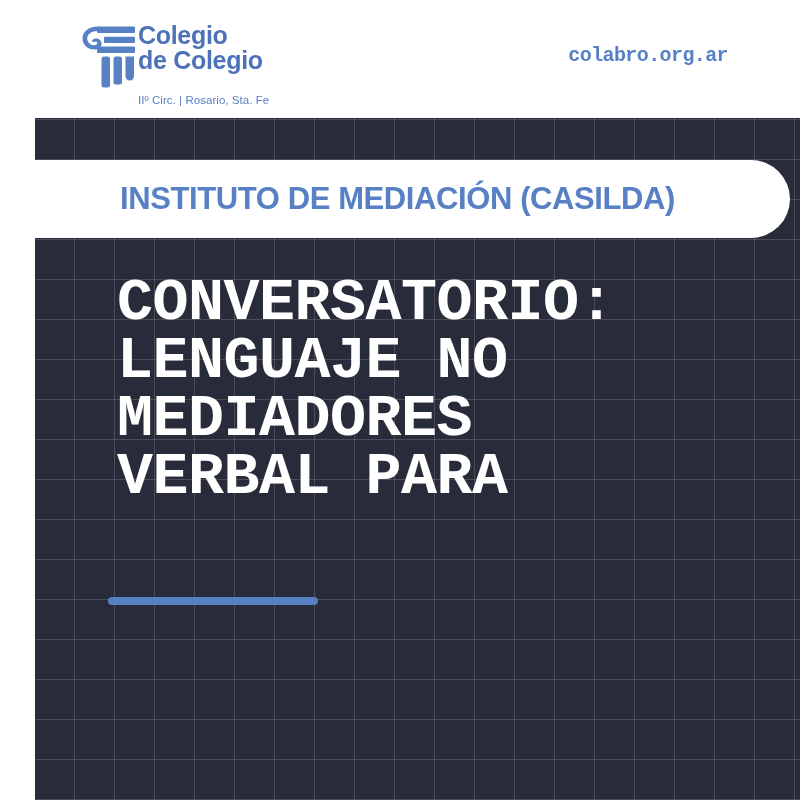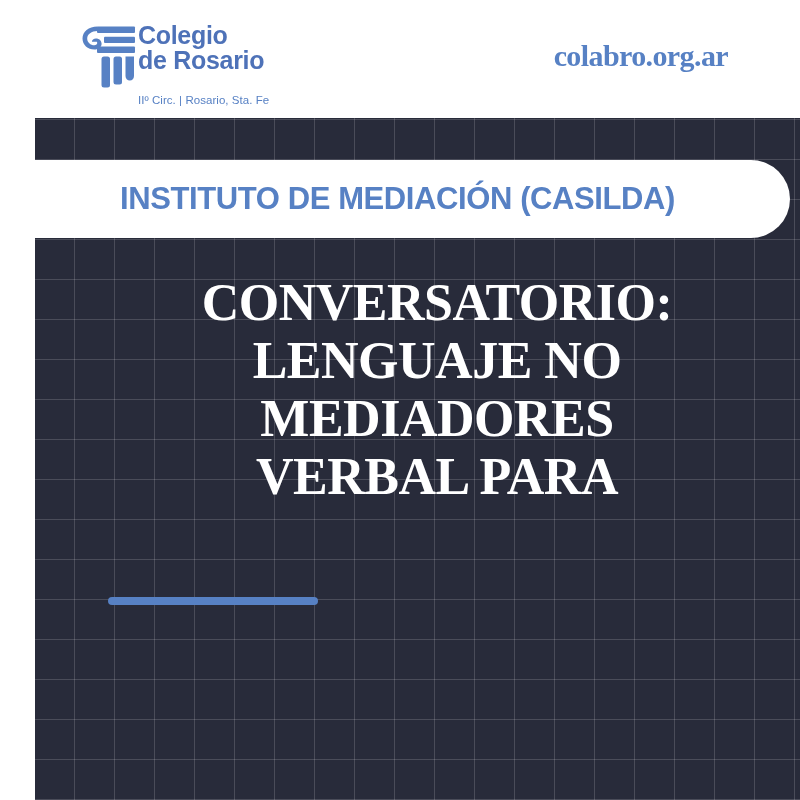--- a/index.html
+++ b/index.html
@@ -59,23 +59,23 @@
     font-size: 11.5px;
     line-height: 13px;
     color: #5781c4;
     letter-spacing: 0.05px;
   }
 
   .site-url {
     position: absolute;
     right: 72px;
     top: 40px;
-    font-family: Liberation Serif, serif;
-    font-weight: bold;
-    font-size: 30px;
+    font-family: Liberation Mono, monospace;
+    font-weight: bold;
+    font-size: 20px;
     line-height: 32px;
     color: #5781c4;
     letter-spacing: -0.6px;
   }
 
   
   .body-dark {
     position: absolute;
     left: 0;
     top: 118px;
@@ -114,27 +114,26 @@
     letter-spacing: -0.4px;
     white-space: nowrap;
   }
 
   
   .title {
     position: absolute;
     left: 82px;
     top: 156px;           
     width: 640px;
-    font-family: Liberation Serif, serif;
-    font-weight: bold;
-    font-size: 52px;
+    font-family: Liberation Mono, monospace;
+    font-weight: bold;
+    font-size: 60px;
     line-height: 58px;
     color: #ffffff;
     letter-spacing: -0.5px;
-    text-align: center;
   }
 
   .title-line { display: block; white-space: nowrap; }
 
   
   .accent-bar {
     position: absolute;
     left: 73px;
     top: 479px;           
     width: 210px;
@@ -162,21 +161,21 @@
 
         <rect x="17" y="24.5" width="38" height="6.5" rx="1" fill="#5781c4"></rect>
 
         <rect x="21.5" y="34.5" width="8.5" height="31" rx="2.5" fill="#5781c4"></rect>
         <rect x="33.5" y="34.5" width="8.5" height="28" rx="2.5" fill="#5781c4"></rect>
         <path d="M45.5 34.5 L54 34.5 L54 54 C54 56.5 52.3 58.5 49.8 58.5 C47.3 58.5 45.5 56.5 45.5 54 Z" fill="#5781c4"></path>
       </svg>
 
       <div class="brand-text">
         <div class="brand-name">Colegio</div>
-        <div class="brand-name">de Rosario</div>
+        <div class="brand-name">de Colegio</div>
         <div class="brand-tagline">IIº Circ. | Rosario, Sta. Fe</div>
       </div>
 
     </div>
 
     <div class="site-url">colabro.org.ar</div>
 
   </div>
 
   <div class="body-dark">

